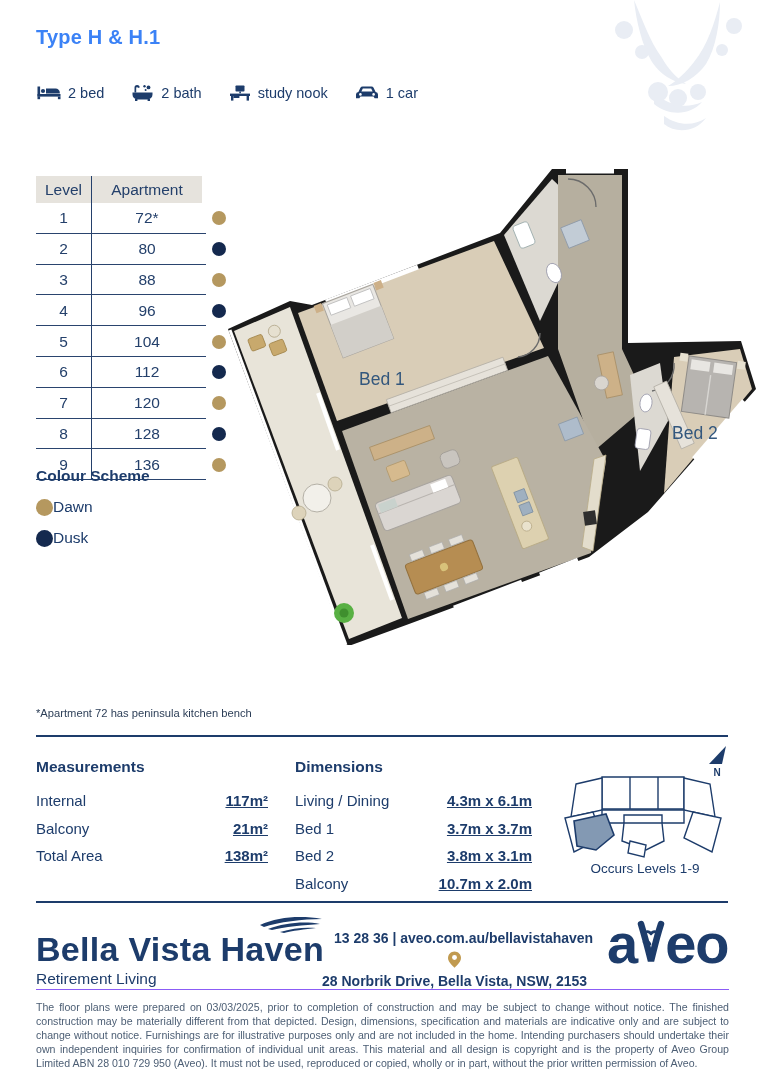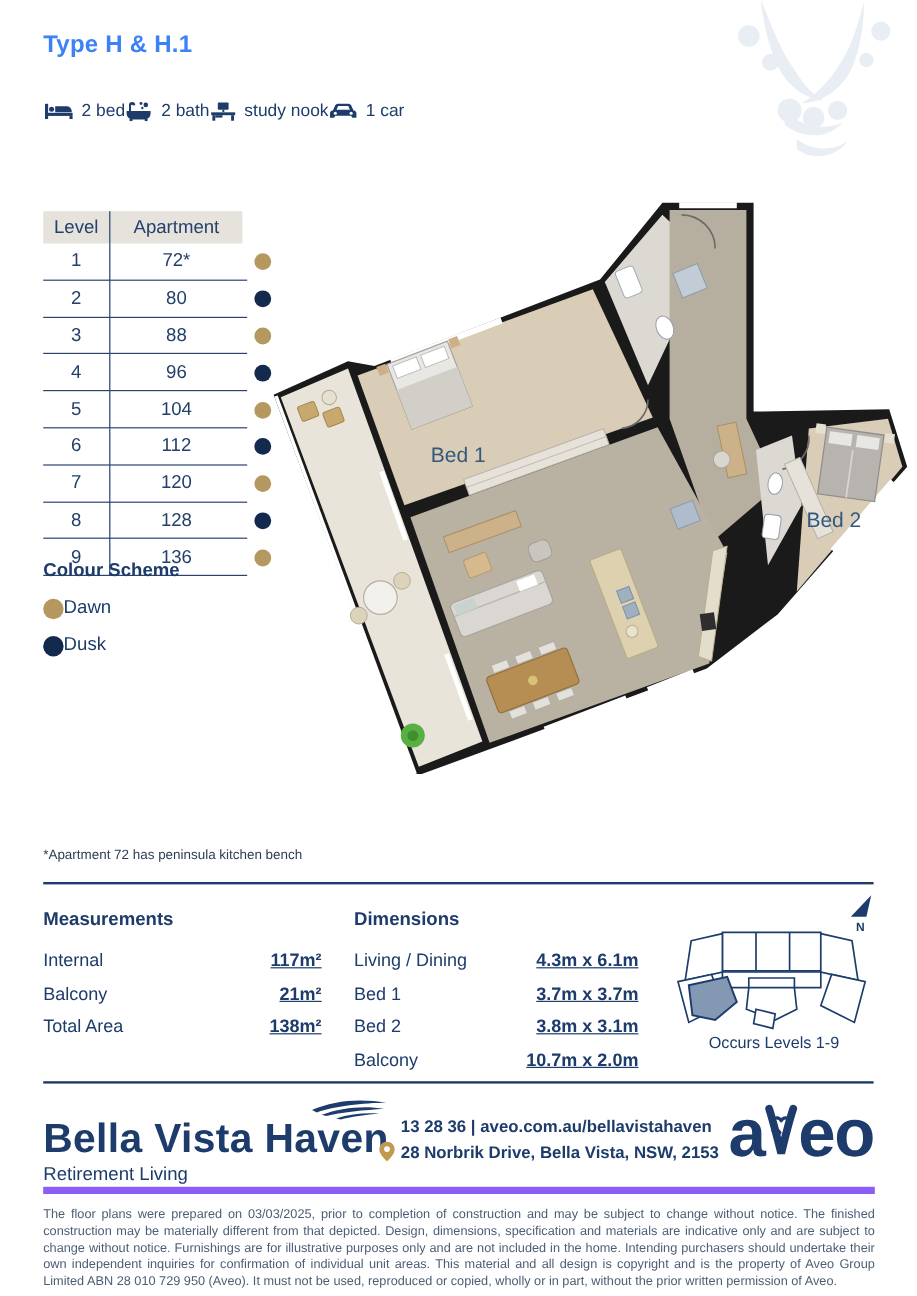--- a/index.html
+++ b/index.html
@@ -1,21 +1,21 @@
 <!DOCTYPE html>
 <html><head>
 <meta charset="utf-8">
 <style>
   * { margin:0; padding:0; box-sizing:border-box; }
   html,body { width:764px; height:1080px; background:#fff; font-family:"Liberation Sans",sans-serif; position:relative; overflow:hidden; }
   .abs { position:absolute; }
 
   
   .title { left:36px; top:26px; font-size:20px; font-weight:bold; color:#3b82f6; letter-spacing:.2px; }
-  .features { left:37px; top:84px; display:flex; align-items:center; }
+  .features { left:37px; top:84px; display:flex; gap:27px; align-items:center; }
   .feature { display:flex; align-items:center; gap:7px; color:#1d3c6b; font-size:14.5px; }
   .feature svg { display:block; }
 
   
   .watermark { right:0; top:0; }
 
   
   .lvl-table { left:36px; top:152px; width:210px; color:#24406b; font-size:15.5px; }
   .t-head { display:flex; height:27px; line-height:27px; background:#e6e3dd; width:166px;margin-top:24px; }
   .t-row  { display:flex; height:30.8px; align-items:center; position:relative; width:210px; }
@@ -50,26 +50,26 @@
   .kp-building { position:absolute; left:2px; top:26px; }
   .kp-caption { position:absolute; left:0; top:116px; width:170px; text-align:center; color:#1d3c6b; font-size:13.5px; }
 
   
   .brand-block { left:36px; top:918px; color:#1d3c6b; }
   .brand { font-size:34px; font-weight:bold; letter-spacing:.3px;margin-top:12px; }
   .tagline { font-size:15.5px; margin-top:1px; }
   .swoosh { left:258px; top:916px; }
   .contact { left:316px; top:930px; color:#1d3c6b; font-size:14px; font-weight:bold; }
   .contact .line1 { padding-left:18px; }
-  .contact .line2 { margin-top:5px; display:flex; align-items:center; gap:5px; }
+  .contact .line2 { margin-top:5px; display:flex; align-items:center; gap:5px;flex-direction:column; }
   .aveo { left:607px; top:916px; display:flex; align-items:flex-start; color:#1d3c6b; font-size:56px; font-weight:bold; letter-spacing:-1px; line-height:1; }
   .aveo svg { margin:4px -1px 0 -1px; }
 
   
-  .disclaimer { left:36px; top:989px; width:693px; border-top:6px solid #8b5cf6; padding-top:11px;
+  .disclaimer { left:36px; top:989px; width:693px; border-top:1px solid #8b5cf6; padding-top:11px;
                 font-size:10.6px; line-height:1.31; text-align:justify; color:#4c5e74; }
 
   text { font-family:"Liberation Sans",sans-serif; }
 </style>
 </head>
 <body>
 
 <svg class="abs watermark" width="170" height="150" viewBox="0 0 170 150">
   <g fill="#e9edf4">
     <path d="M40,0 C48,18 55,40 68,58 C74,68 80,76 92,84 C78,82 66,74 58,62 C48,46 42,20 40,0 Z"></path>

